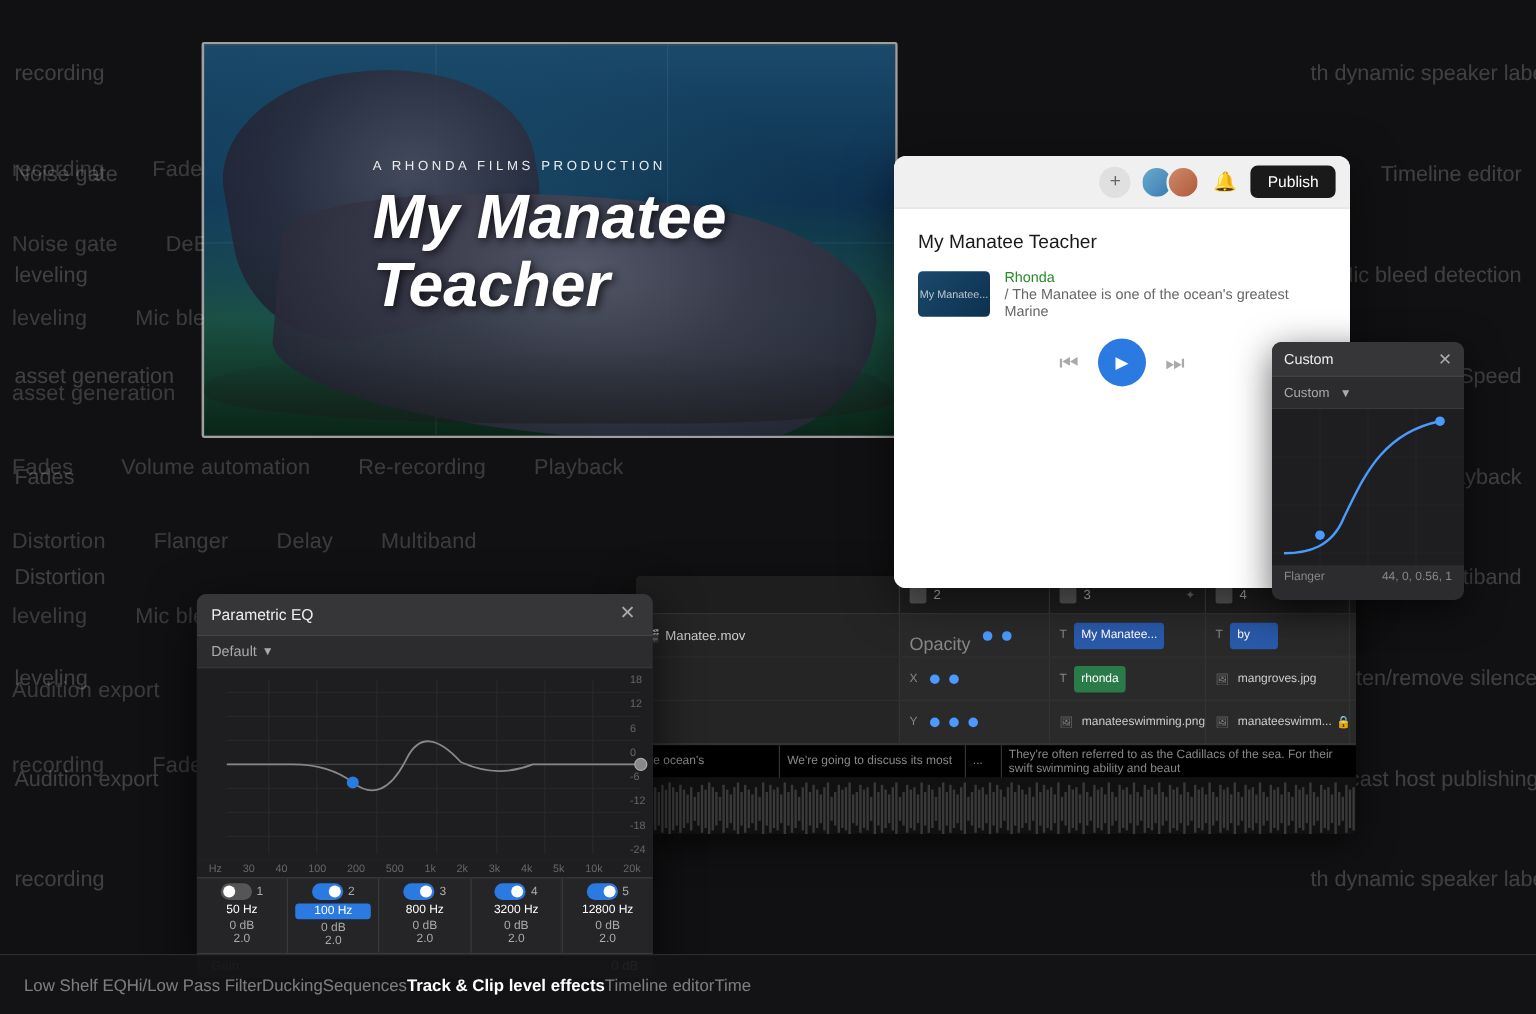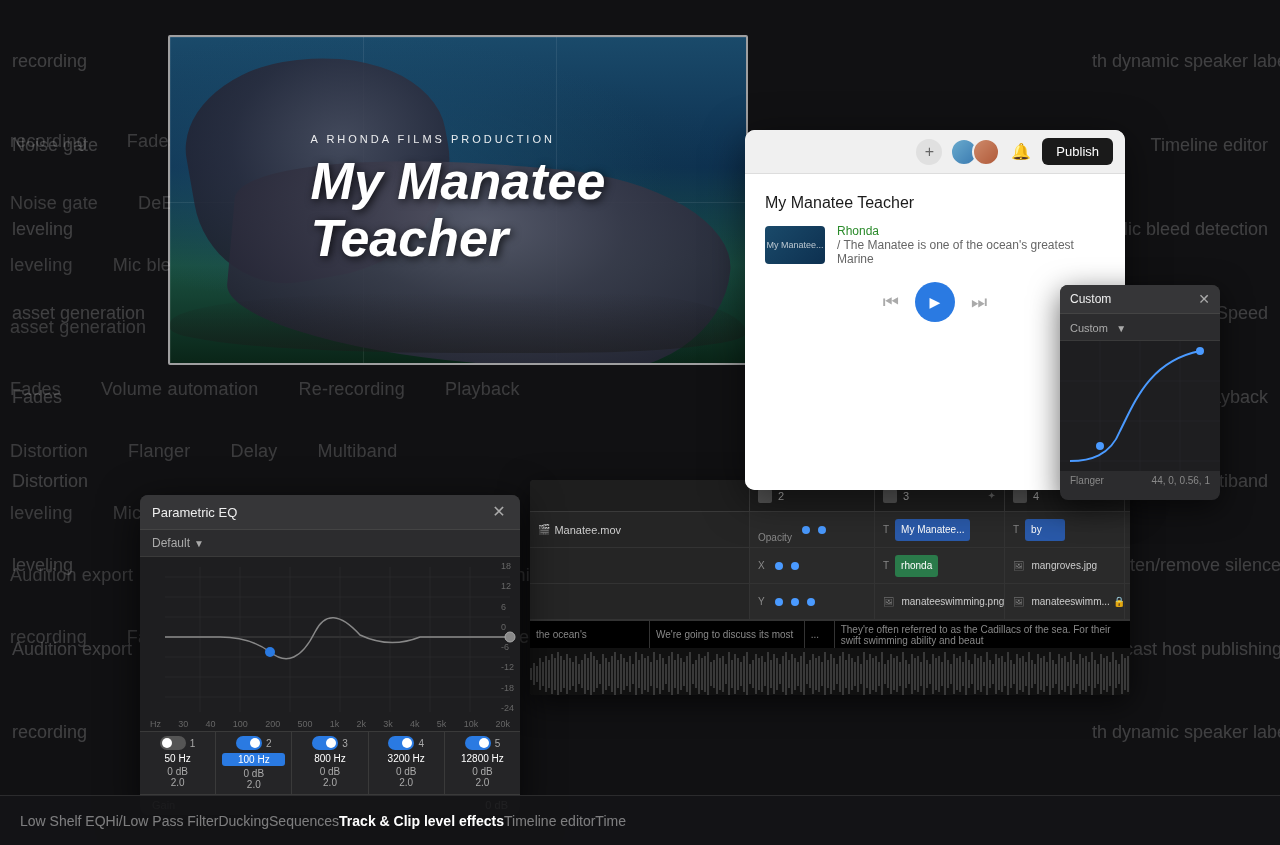--- a/index.html
+++ b/index.html
@@ -337,21 +337,21 @@
       background: #4a9aff;
       border-radius: 50%;
       display: inline-block;
       margin: 0 2px;
     }
 
     
     .eq-window {
       position: absolute;
       top: 495px;
-      left: 140px;
+      left: 164px;
       width: 380px;
       height: 320px;
       background: #2c2c2e;
       border-radius: 8px;
       box-shadow: 0 10px 40px rgba(0,0,0,0.7);
       z-index: 25;
       overflow: hidden;
     }
     .eq-titlebar {
       display: flex;
@@ -734,21 +734,21 @@
       <span>4</span>
     </div>
   </div>
 
   <div class="timeline-row">
     <div class="tl-cell tl-cell-1">
       <span style="color:#4a9aff;font-size:10px;">🎬</span>
       <span>Manatee.mov</span>
     </div>
     <div class="tl-cell tl-cell-2">
-      <span style="color:#888;font-size:10px;margin-right:4px;margin-top:15px;">Opacity</span>
+      <span style="color:#888;font-size:15px;margin-right:4px;margin-top:15px;">Opacity</span>
       <span class="keyframe-dot"></span>
       <span class="keyframe-dot"></span>
     </div>
     <div class="tl-cell tl-cell-3">
       <span style="color:#888;margin-right:2px;font-size:10px;">T</span>
       <div class="clip-bar clip-blue">My Manatee...</div>
     </div>
     <div class="tl-cell tl-cell-4">
       <span style="color:#888;margin-right:2px;font-size:10px;">T</span>
       <div class="clip-bar clip-blue" style="width:40px;">by</div>

